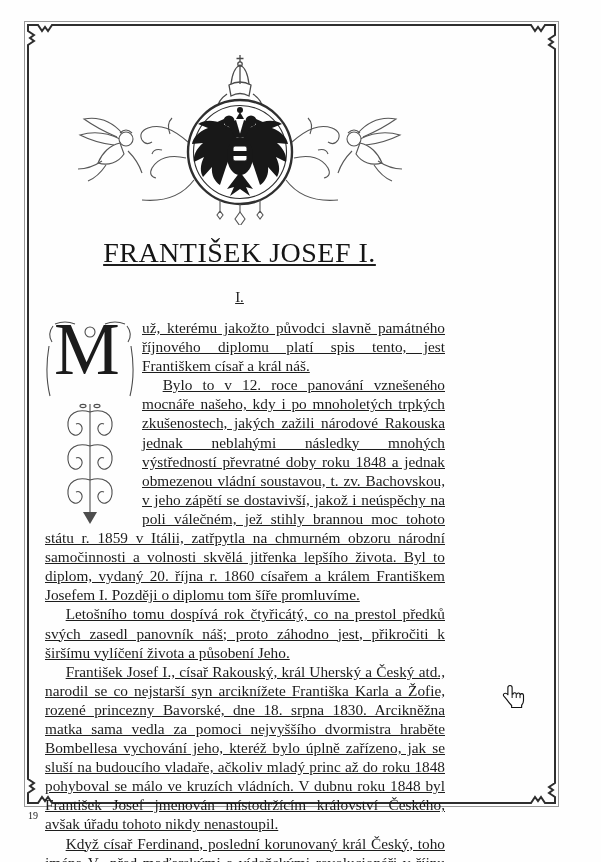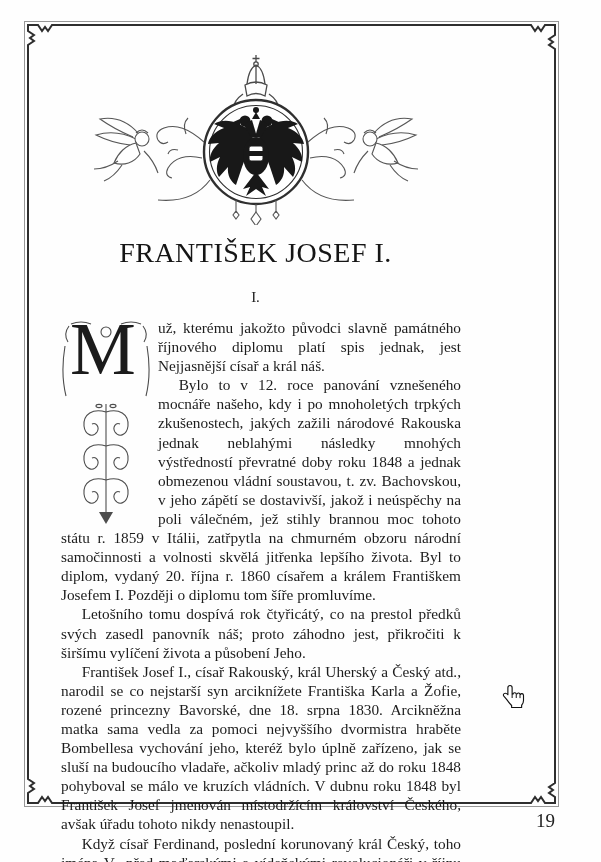--- a/index.html
+++ b/index.html
@@ -3,22 +3,23 @@
 <meta charset="utf-8">
 <style>
   html,body{margin:0;padding:0;}
   body{background:#e8e8e8;font-family:"Liberation Serif", serif;}
   .page{
     position:relative;width:601px;height:862px;background:#fefefe;
     overflow:hidden;margin:0;color:#1d1d1d;
   }
   .frame-svg{position:absolute;left:0;top:0;width:601px;height:862px;pointer-events:none;}
   .content{
-    position:absolute;left:44px;top:25px;width:423px;height:778px;
+    position:absolute;left:28px;top:25px;width:423px;height:778px;
     box-sizing:border-box;
+    text-decoration:underline;
   }
   .ornament{display:block;margin:28px auto 0 auto;}
   .title{
     margin:12px 0 0 0;text-align:center;font-weight:normal;
     font-size:28px;letter-spacing:0.5px;color:#151515;
     font-family:"Liberation Serif", serif;
   }
   .section-no{
     margin:20px 0 0 0;text-align:center;font-size:15px;color:#1d1d1d;
   }
@@ -31,22 +32,22 @@
   .dropcap{
     float:left;width:90px;height:206px;margin:2px 7px 2px 0;
     position:relative;
   }
   .dropcap .dropM{
     position:absolute;left:9px;top:-8px;font-size:74px;line-height:1;
     font-family:"Liberation Serif", serif;color:#1b1b1b;
   }
   .dropsvg{position:absolute;left:0;top:0;}
   .page-number{
-    position:absolute;left:28px;top:810px;width:527px;text-align:right;
-    font-size:19px;color:#222;
+    position:absolute;left:28px;top:810px;width:527px;text-align:left;
+    font-size:10px;color:#222;
   }
   .cursor{position:absolute;left:502px;top:684px;width:23px;height:25px;}
 </style>
 </head>
 <body>
 
 <div class="page">
 
   <svg class="frame-svg" viewBox="0 0 601 862" xmlns="http://www.w3.org/2000/svg">
     <rect x="24.5" y="21.5" width="534" height="785" fill="none" stroke="#979797" stroke-width="1"></rect>
@@ -134,21 +135,21 @@
             </g>
             <use href="#cp" transform="translate(0,34)"></use>
             <use href="#cp" transform="translate(0,68)"></use>
             <ellipse cx="38" cy="86" rx="3" ry="1.6"></ellipse>
             <ellipse cx="52" cy="86" rx="3" ry="1.6"></ellipse>
           </g>
           <path d="M45,204 l-7,-12 h14 z" fill="#4d4d4d"></path>
         </svg>
         <span class="dropM">M</span>
       </div>
-      <p>už, kterému jakožto původci slavně památného říjnového diplomu platí spis jednak, jest Nejjasnější císař a král náš.</p>
+      <p>už, kterému jakožto původci slavně památného říjnového diplomu platí spis tento, jest Františkem císař a král náš.</p>
       <p class="ind">Bylo to v 12. roce panování vznešeného mocnáře našeho, kdy i po mnoholetých trpkých zkušenostech, jakých zažili národové Rakouska jednak neblahými následky mnohých výstředností převratné doby roku 1848 a jednak obmezenou vládní soustavou, t. zv. Bachovskou, v jeho zápětí se dostavivší, jakož i neúspěchy na poli válečném, jež stihly brannou moc tohoto státu r. 1859 v Itálii, zatřpytla na chmurném obzoru národní samočinnosti a volnosti skvělá jitřenka lepšího života. Byl to diplom, vydaný 20. října r. 1860 císařem a králem Františkem Josefem I. Později o diplomu tom šíře promluvíme.</p>
       <p class="ind">Letošního tomu dospívá rok čtyřicátý, co na prestol předků svých zasedl panovník náš; proto záhodno jest, přikročiti k širšímu vylíčení života a působení Jeho.</p>
       <p class="ind">František Josef I., císař Rakouský, král Uherský a Český atd., narodil se co nejstarší syn arciknížete Františka Karla a Žofie, rozené princezny Bavorské, dne 18. srpna 1830. Arcikněžna matka sama vedla za pomoci nejvyššího dvormistra hraběte Bombellesa vychování jeho, kteréž bylo úplně zařízeno, jak se sluší na budoucího vladaře, ačkoliv mladý princ až do roku 1848 pohyboval se málo ve kruzích vládních. V dubnu roku 1848 byl František Josef jmenován místodržícím království Českého, avšak úřadu tohoto nikdy nenastoupil.</p>
       <p class="ind">Když císař Ferdinand, poslední korunovaný král Český, toho jména V., před maďarskými a vídeňskými revolucionáři v říjnu 1848 ujel do Olomúce, pomýšleno v kruzích dvorských již na odstoupení tohoto dobrotivého mocnáře, který zdál se kruhům těm býti příliš mírným, tak že konečně přiveden jest k tomu že se 2. prosince 1848 poděkoval ve prospěch bratra svého, arciknížete Františka Karla, načež když i tento vlády se zřekl, dosedl na trůn syn jeho, nyní panující</p>
     </div>
   </div>
 
   <div class="page-number">19</div>
 
   <svg class="cursor" viewBox="0 0 18 20" xmlns="http://www.w3.org/2000/svg">

